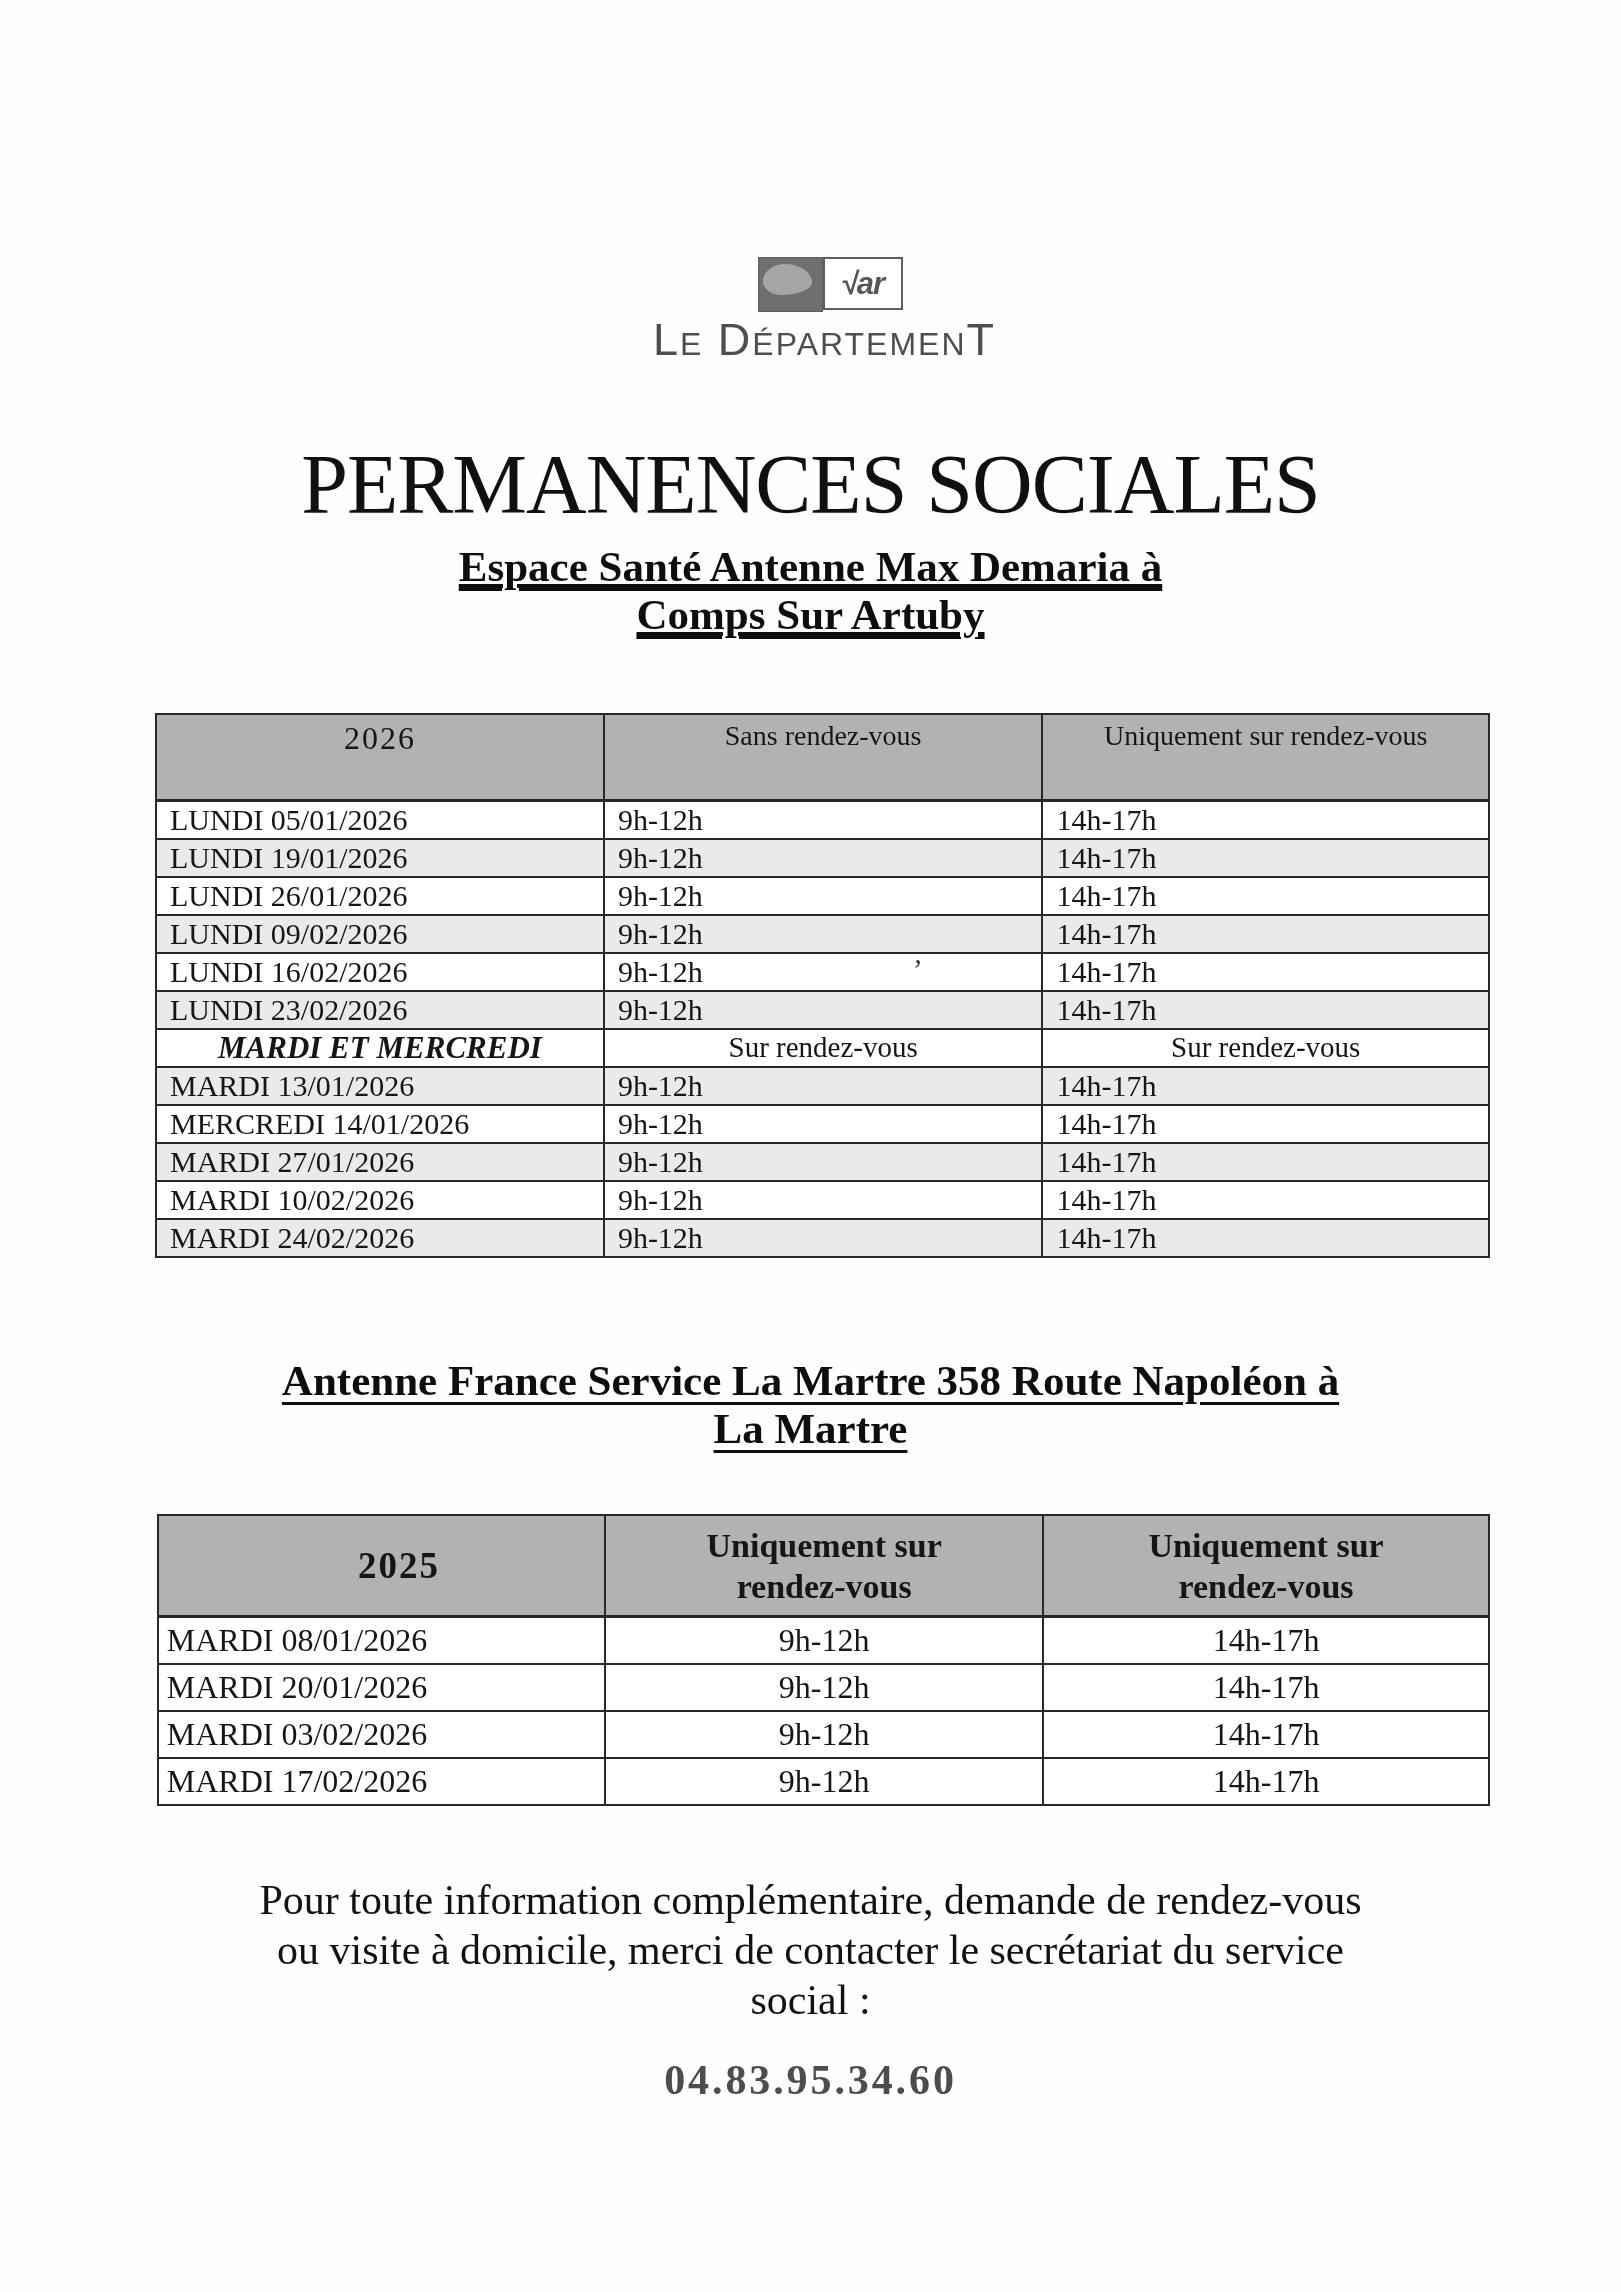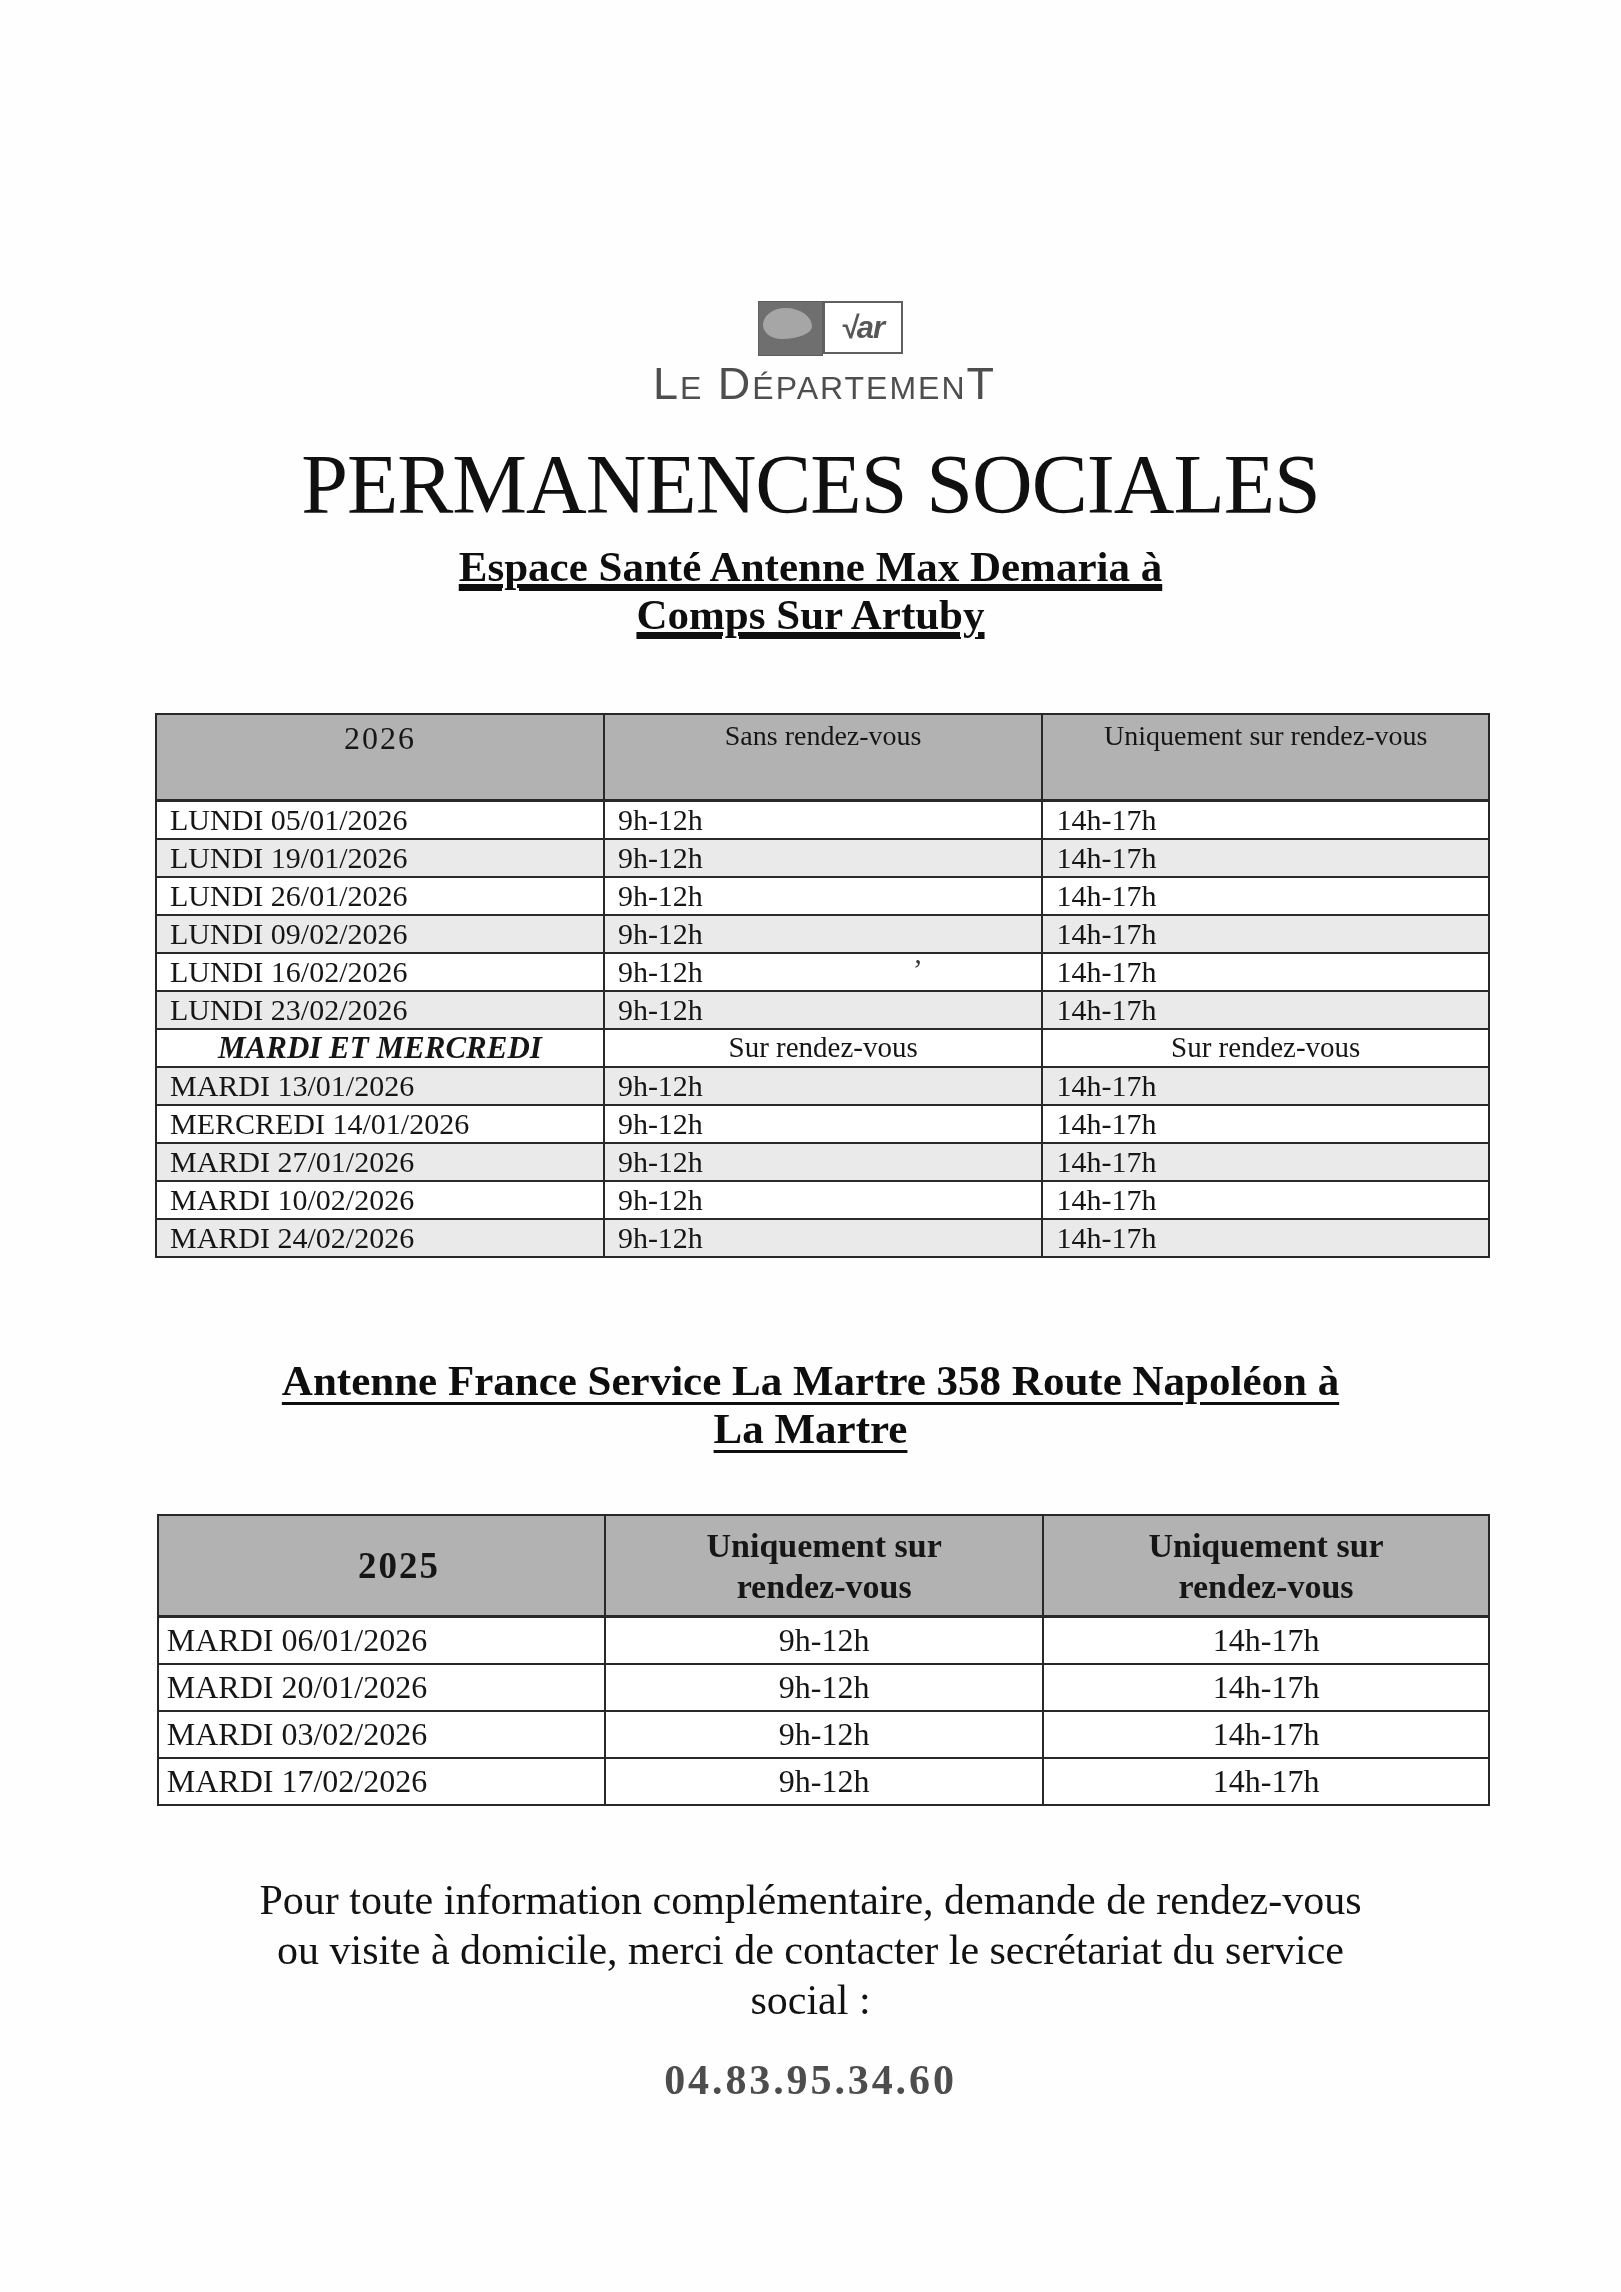--- a/index.html
+++ b/index.html
@@ -5,21 +5,21 @@
   html,body { margin:0; padding:0; background:#e8e8e8; }
   .page {
     position:relative; width:1621px; height:2293px; margin:0 auto;
     background:#fefefe; color:#161616;
     font-family:"Liberation Serif","DejaVu Serif",serif;
     overflow:hidden;
   }
 
   
   .logo-block { position:absolute; top:257px; left:0; width:100%; text-align:center; }
-  .logo-icon { display:inline-flex; vertical-align:top; margin-left:39px;margin-top:44px; }
+  .logo-icon { display:inline-flex; vertical-align:top; margin-left:39px; }
   .logo-map {
     position:relative; width:63px; height:53px; background:#6f6f6f; overflow:hidden;
     border:1px solid #5e5e5e;
   }
   .logo-map .blob {
     position:absolute; left:4.9px; top:5.9px; width:49px; height:31px;
     background:#a6a6a6; border-radius:46% 54% 62% 38% / 55% 60% 40% 45%;
   }
   .logo-var {
     width:80px; height:53px; background:#fff; border:2.9px solid #5f5f5f; box-sizing:border-box;
@@ -198,21 +198,21 @@
         <th>
           <span class="wrap">Uniquement sur rendez-vous</span>
         </th>
         <th>
           <span class="wrap">Uniquement sur rendez-vous</span>
         </th>
       </tr>
     </thead>
     <tbody>
       <tr>
-        <td class="day">MARDI 06/01/2026</td>
+        <td class="day">MARDI 08/01/2026</td>
         <td class="slot">9h-12h</td>
         <td class="slot">14h-17h</td>
       </tr>
       <tr>
         <td class="day">MARDI 20/01/2026</td>
         <td class="slot">9h-12h</td>
         <td class="slot">14h-17h</td>
       </tr>
       <tr>
         <td class="day">MARDI 03/02/2026</td>

